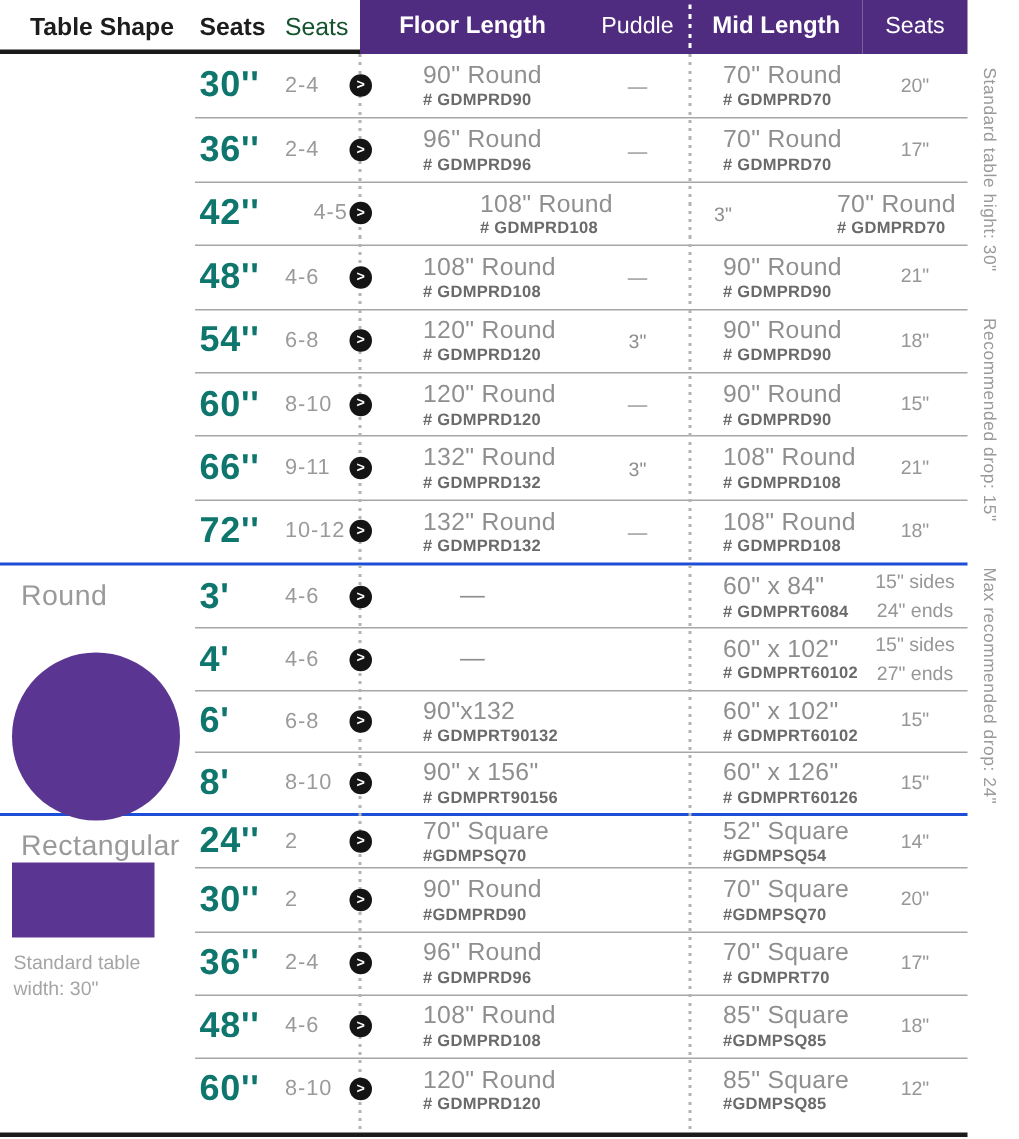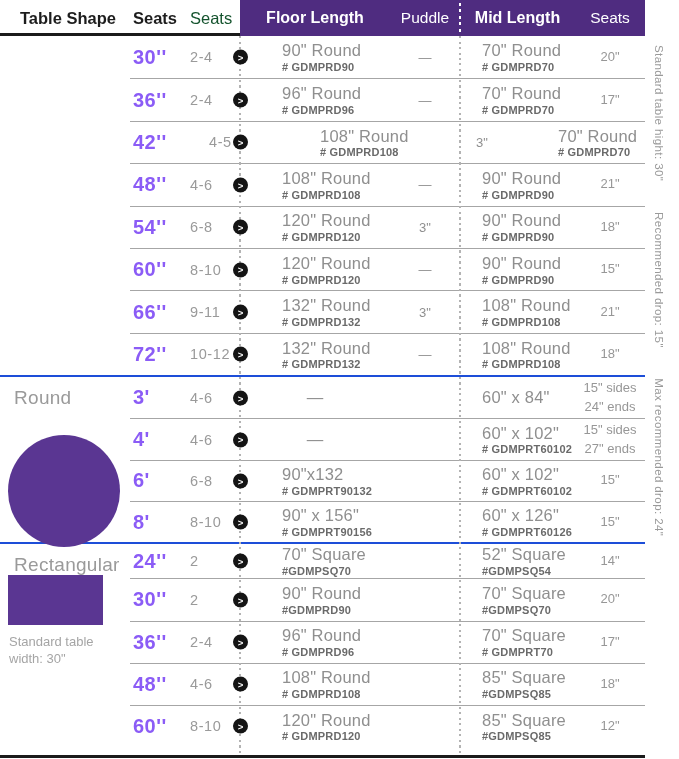--- a/index.html
+++ b/index.html
@@ -46,21 +46,21 @@
   .shape.square { left:8px; top:40px; width:70px;  height:68px; }
   .shape-caption { position:absolute; left:9px; top:92px; width:105px; font-size:13px; color:#a5a5a5; line-height:1.3; }
 
   .rows { width:515px; display:flex; flex-direction:column; }
   .row {
     position:relative; display:grid; box-sizing:border-box;
     grid-template-columns:58px 52px 150px 70px 115px 70px;
   }
   .row + .row { border-top:1px solid #a6a6a6; }
   .cell { display:flex; align-items:center; min-width:0; }
-  .c-size  { padding-left:3px; font-size:20px; font-weight:bold; color:#8b5cf6; letter-spacing:0.5px; }
+  .c-size  { padding-left:3px; font-size:24px; font-weight:bold; color:#0f766e; letter-spacing:0.5px; }
   .c-seats { padding-left:2px; font-size:14.5px; color:#9a9a9a; letter-spacing:0.6px; }
   .c-floor, .c-mid { flex-direction:column; align-items:flex-start; justify-content:center; }
   .c-floor { padding-left:42px; box-sizing:border-box; }
   .c-mid   { padding-left:22px; box-sizing:border-box; }
   .c-floor.dash-c { padding-left:0; align-items:center; }
   .main-txt { font-size:16.5px; color:#8f8f8f; line-height:1.2; letter-spacing:0.2px; }
   .sku-txt  { font-size:11px; font-weight:bold; color:#6a6a6a; letter-spacing:0.2px; }
   .c-puddle { justify-content:center; font-size:13px; color:#8f8f8f; }
   .c-drop   { flex-direction:column; justify-content:center; align-items:center; font-size:13px; color:#979797; line-height:1.45; text-align:center; }
   .arrow {
@@ -251,20 +251,21 @@
           <div class="rows">
             <div class="row" style="height: 41.3px;">
               <div class="cell c-size">3'</div>
               <div class="cell c-seats">4-6</div>
               <div class="cell c-floor dash-c">
                 <div class="main-txt">—</div>
               </div>
               <div class="cell c-puddle"></div>
               <div class="cell c-mid">
                 <div class="main-txt">60" x 84"</div>
+                <div class="sku-txt"># GDMPRT6084</div>
               </div>
               <div class="cell c-drop">
                 <div>15" sides</div>
                 <div>24" ends</div>
               </div>
               <span class="arrow">&gt;</span>
             </div>
             <div class="row" style="height: 41.3px;">
               <div class="cell c-size">4'</div>
               <div class="cell c-seats">4-6</div>

